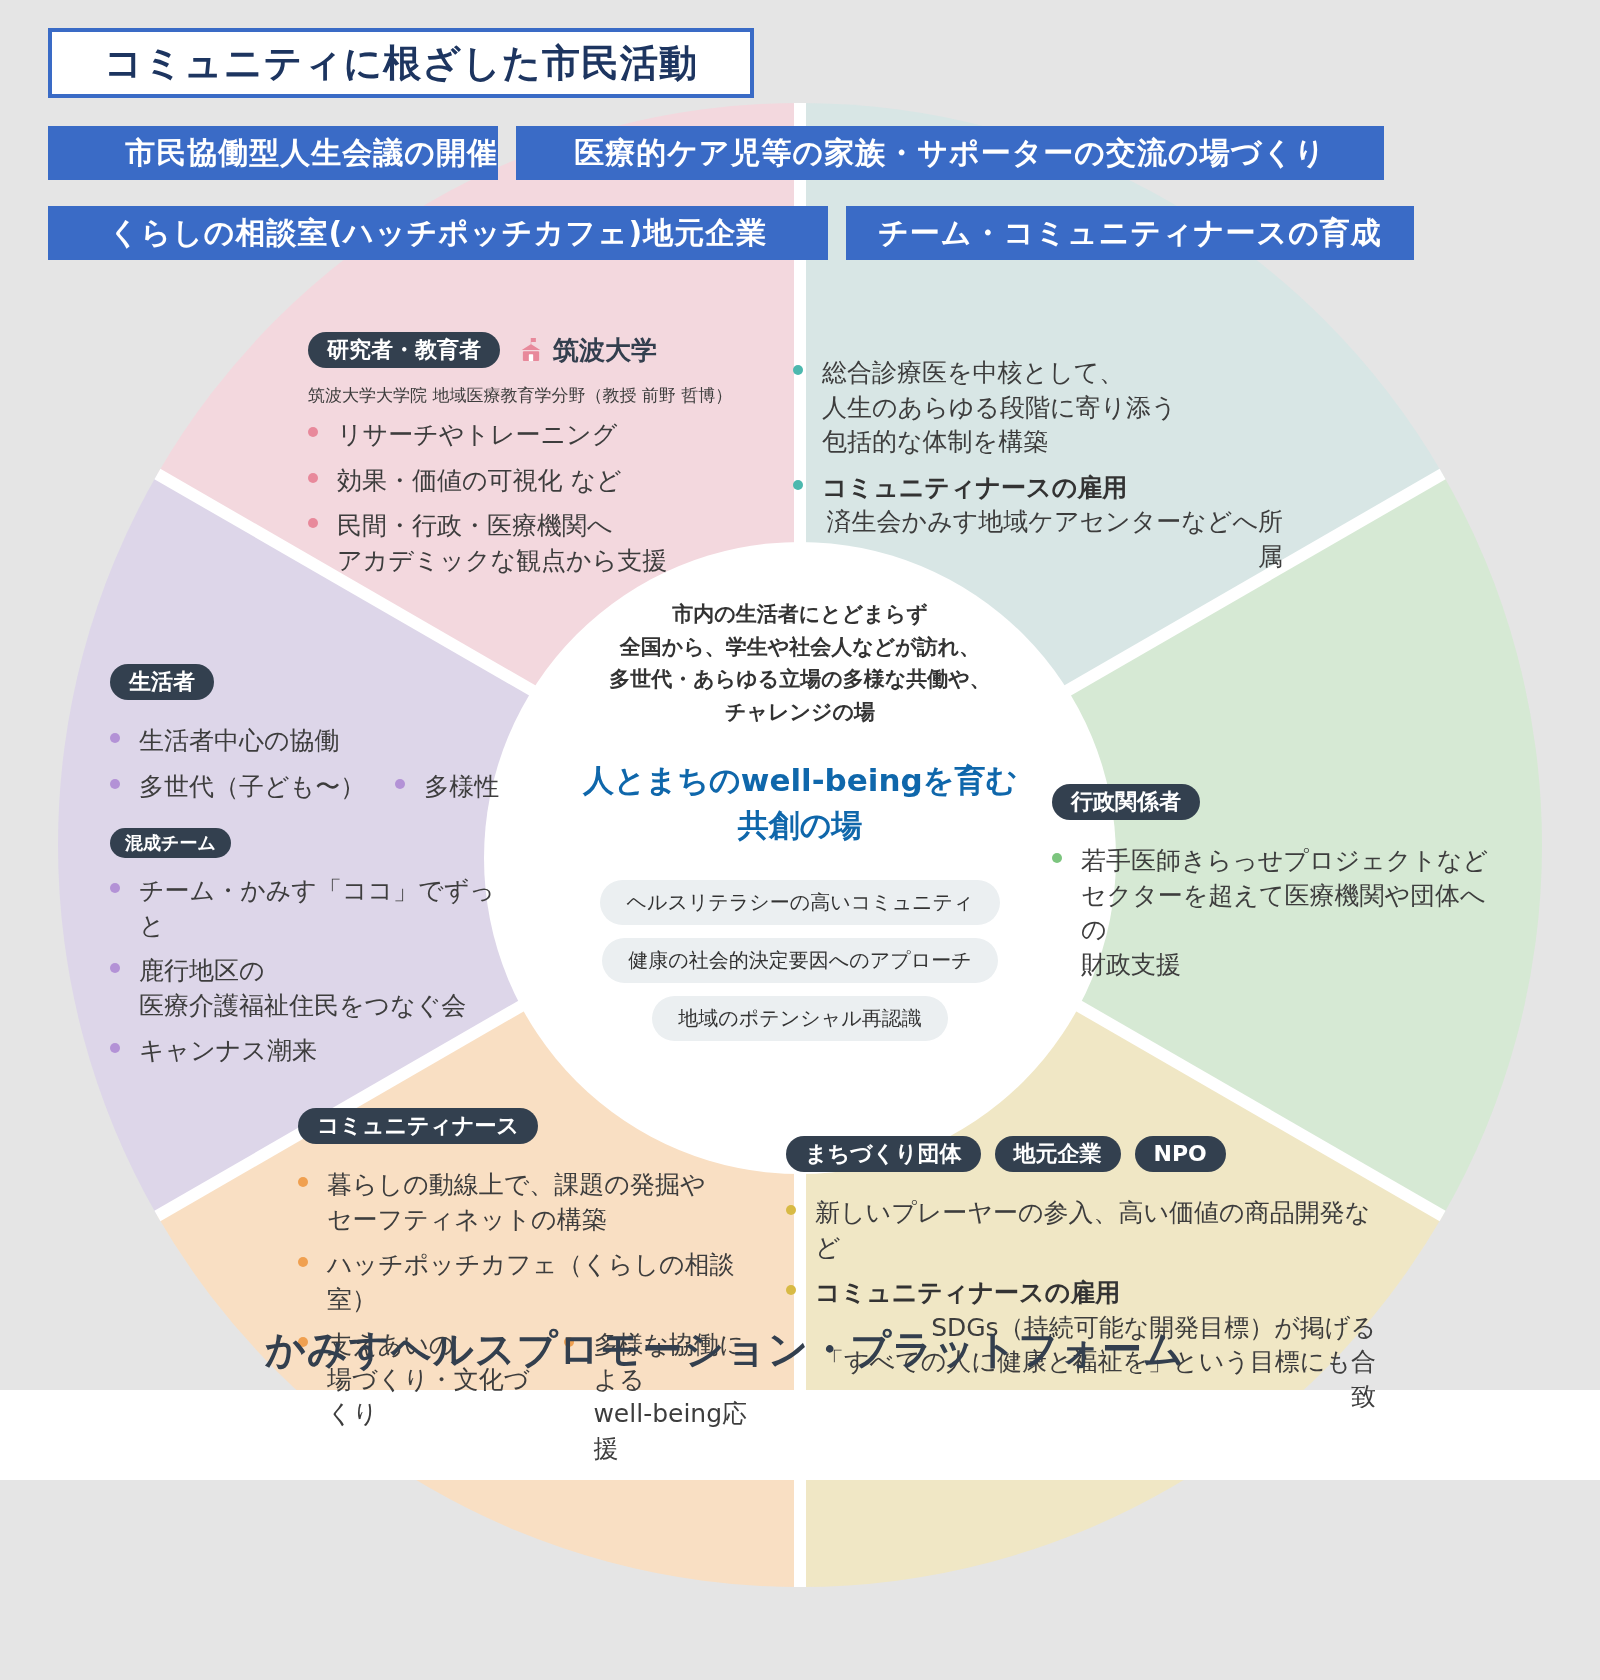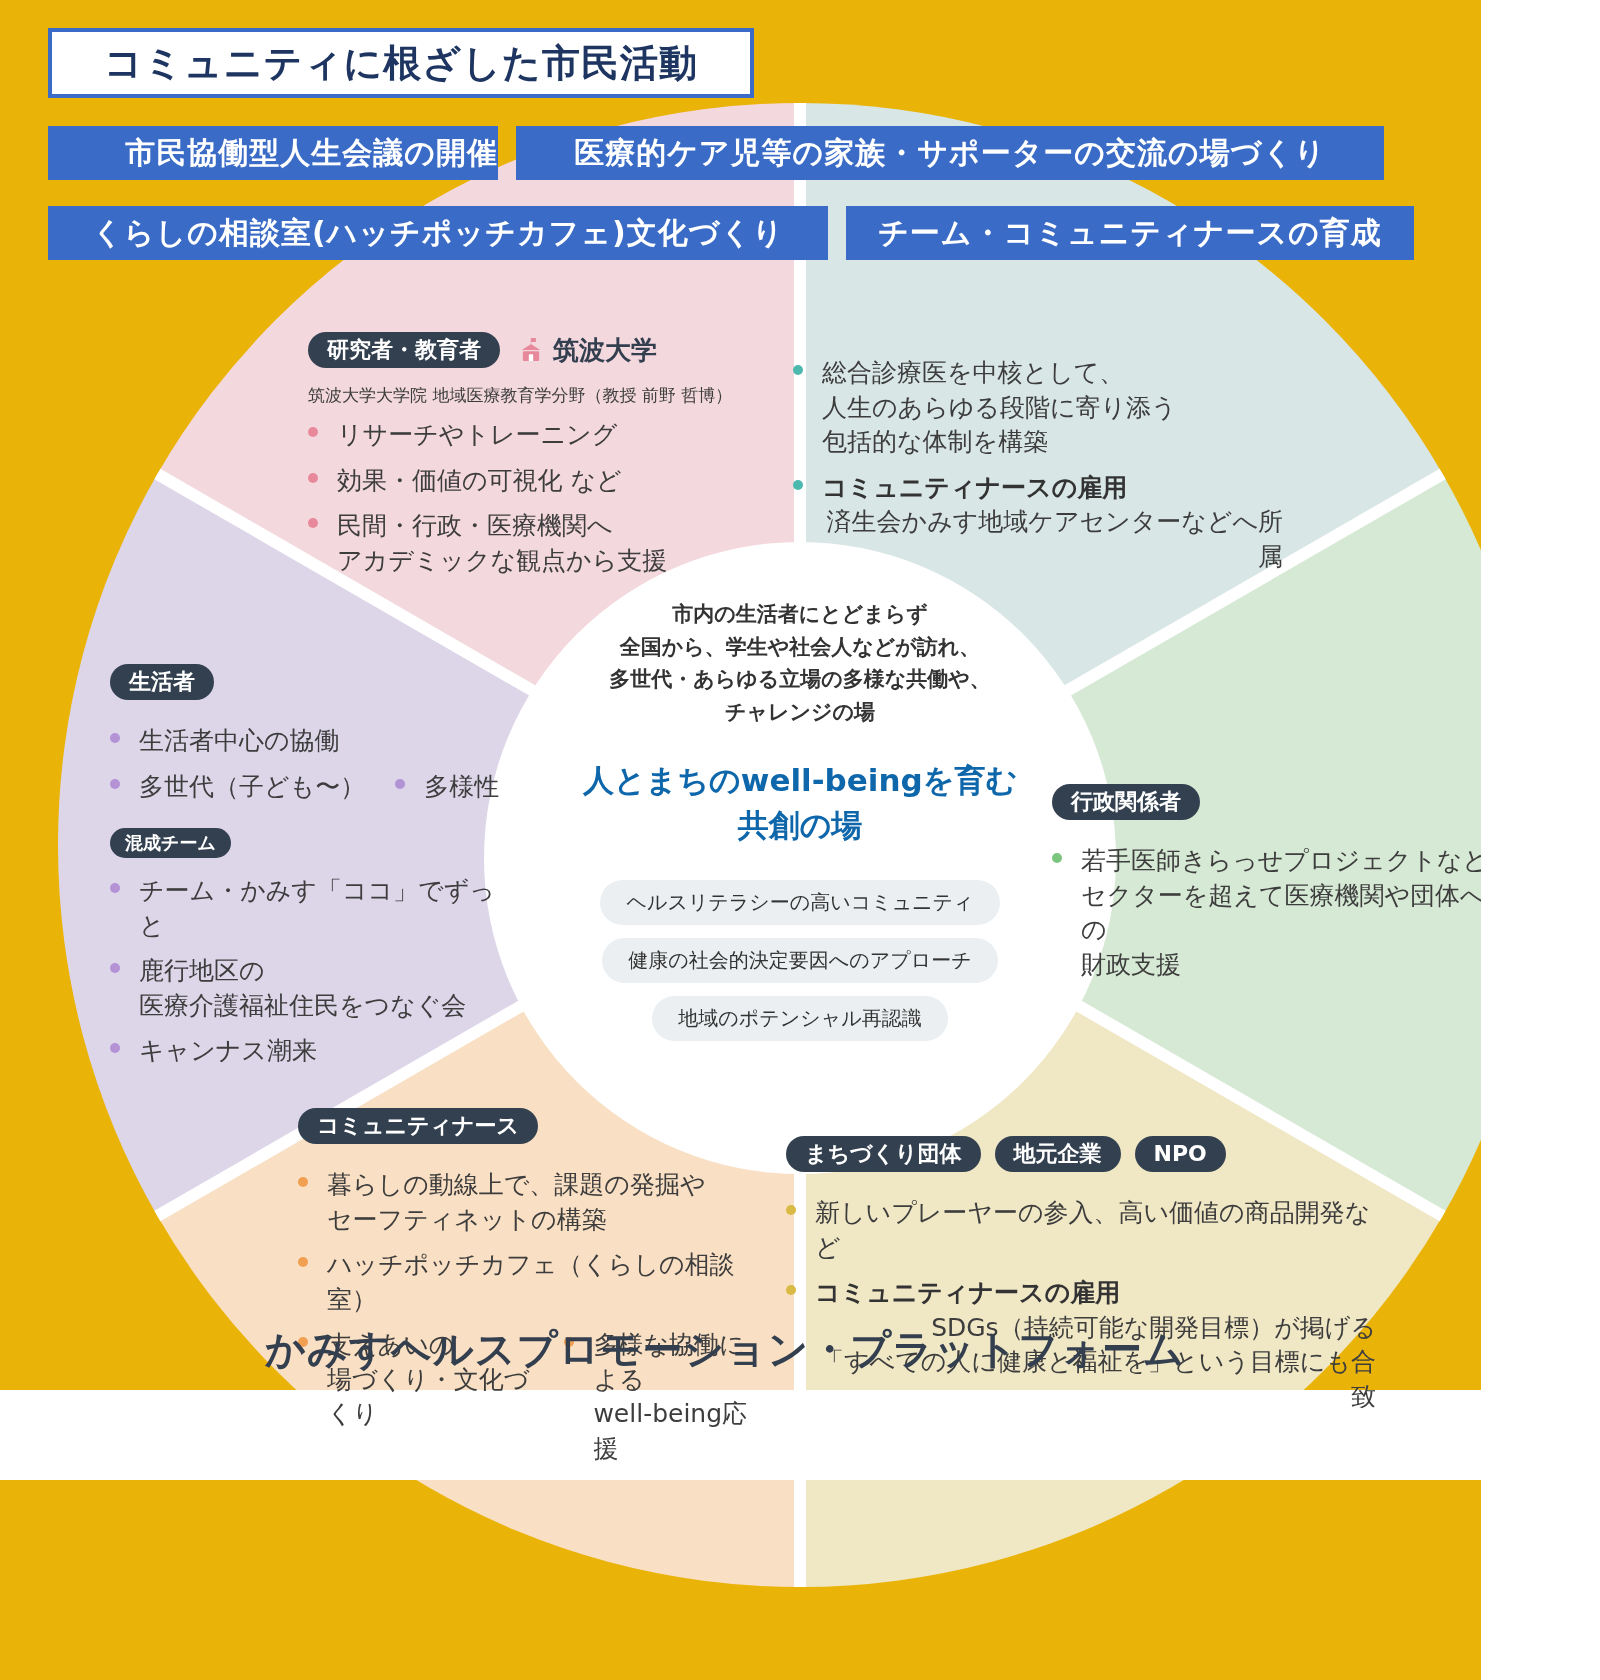--- a/index.html
+++ b/index.html
@@ -1,17 +1,17 @@
 <!DOCTYPE html>
 <html lang="ja"><head>
 <meta charset="utf-8">
 <style>
   html,body { margin:0; padding:0; background:#ffffff; }
   body { font-family:"DejaVu Sans","Liberation Sans",sans-serif; color:#3d3d3d; }
-  .canvas { position:relative; width:1481px; height:1680px; background:#eab308; overflow:hidden; }
+  .canvas { position:relative; width:1600px; height:1680px; background:#e5e5e5; overflow:hidden; }
   .bg { position:absolute; left:0; top:0; z-index:0; }
 
   
   .title-box { position:absolute; z-index:3; left:48px; top:28px; width:698px; height:62px;
     border:4px solid #3a6bc6; background:#ffffff; display:flex; align-items:center; justify-content:center;
     font-size:38px; font-weight:bold; color:#1d3560; letter-spacing:1px; }
   .banner { position:absolute; z-index:3; height:54px; background:#3a6bc6; color:#ffffff;
     display:flex; align-items:center; justify-content:center; font-size:30px; font-weight:bold; letter-spacing:1px; }
   .b1 { left:48px;  top:126px; width:450px;justify-content:flex-end; }
   .b2 { left:516px; top:126px; width:868px; }
@@ -87,21 +87,21 @@
     <span>コミュニティに根ざした市民活動</span>
   </div>
 
   <div class="banner b1">
       <span>市民協働型人生会議の開催</span>
     </div>
   <div class="banner b2">
       <span>医療的ケア児等の家族・サポーターの交流の場づくり</span>
     </div>
   <div class="banner b3">
-      <span>くらしの相談室(ハッチポッチカフェ)文化づくり</span>
+      <span>くらしの相談室(ハッチポッチカフェ)地元企業</span>
     </div>
   <div class="banner b4">
       <span>チーム・コミュニティナースの育成</span>
     </div>
 
   <section class="seg seg-pink">
     <div class="seg-head">
       <span class="badge">研究者・教育者</span>
       <span class="org">
         <svg class="icon" viewBox="0 0 24 24" width="26" height="26">

